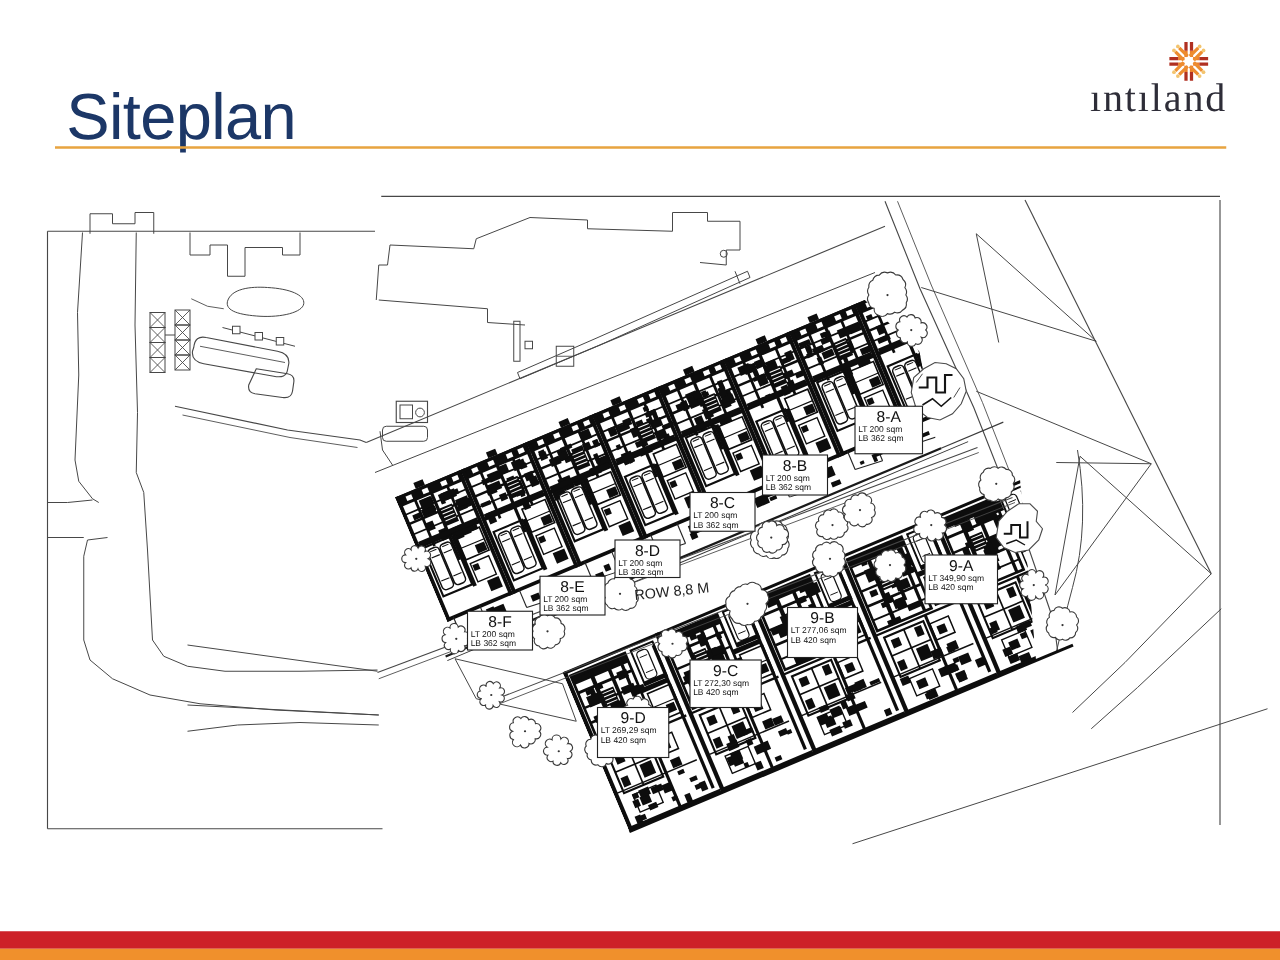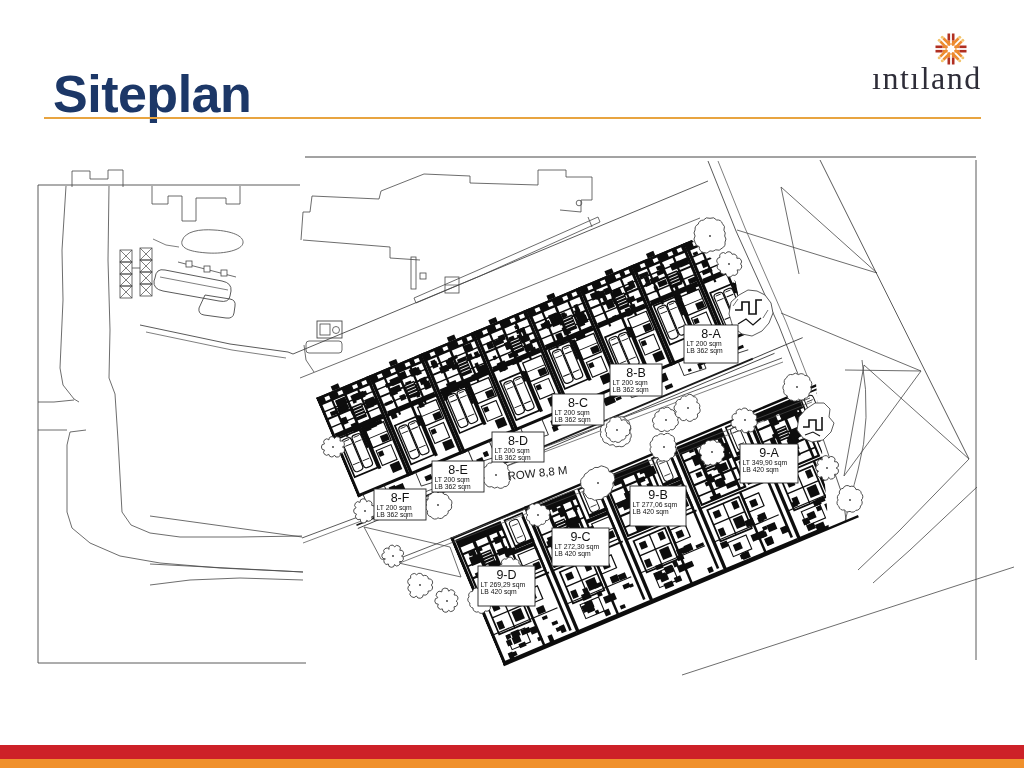--- a/index.html
+++ b/index.html
@@ -2,21 +2,21 @@
 <html><head>
 <meta charset="utf-8">
 <style>
 html,body{margin:0;padding:0;width:1024px;height:768px;background:#fff;overflow:hidden;}
 *{box-sizing:border-box;}
 .abs{position:absolute;}
 </style>
 </head>
 <body>
 
-<div class="abs" style="left:53px;top:64px;font-family:'Liberation Sans',sans-serif;font-weight:bold;font-size:52px;color:#1c3767;letter-spacing:-0.5px;">Siteplan</div>
+<div class="abs" style="left:53px;top:64px;font-family:'Liberation Sans',sans-serif;font-weight:normal;font-size:52px;color:#1c3767;letter-spacing:-0.5px;">Siteplan</div>
 
 <div class="abs" style="left:44px;top:117px;width:937px;height:1.6px;background:#e8a440;"></div>
 
 <svg class="abs" style="left:855px;top:25px;" width="160" height="72" viewBox="0 0 160 72">
 
 <g transform="translate(96,24)">
       <line x1="-2.20" y1="-3.50" x2="-2.20" y2="-8.50" stroke="#ec7f2b" stroke-width="2.6"></line>
 <line x1="-2.20" y1="-8.50" x2="-2.20" y2="-15.50" stroke="#b02f21" stroke-width="2.6"></line>
 <line x1="2.20" y1="-3.50" x2="2.20" y2="-8.50" stroke="#ec7f2b" stroke-width="2.6"></line>
 <line x1="2.20" y1="-8.50" x2="2.20" y2="-15.50" stroke="#b02f21" stroke-width="2.6"></line>

